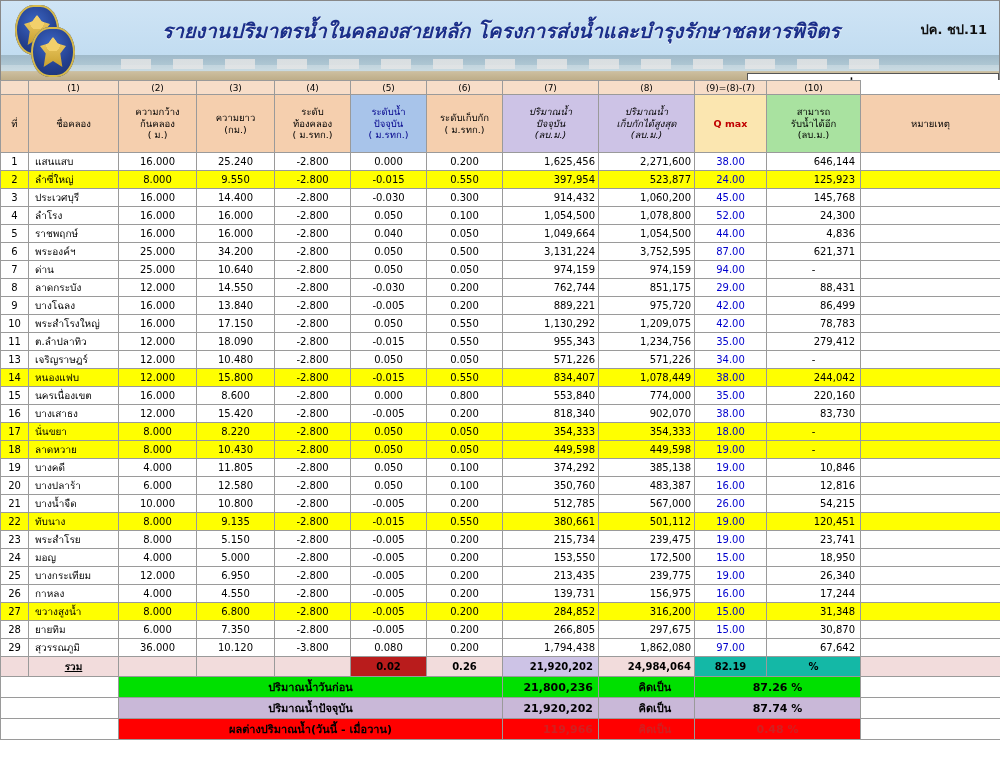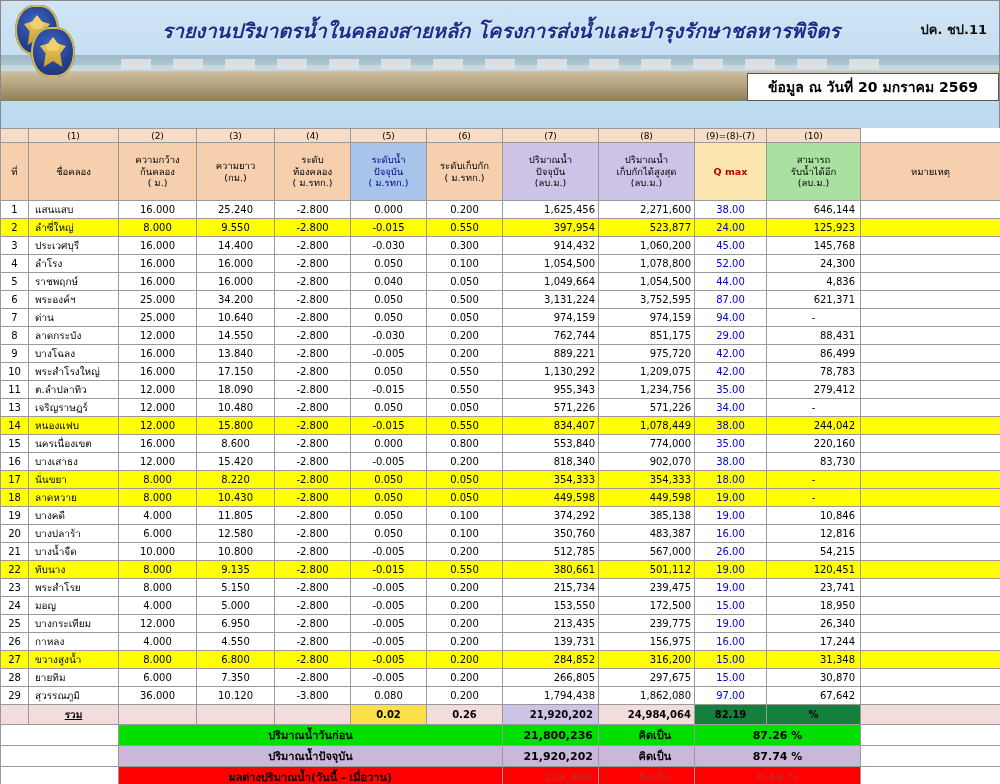--- a/index.html
+++ b/index.html
@@ -8,21 +8,21 @@
     width:1000px; height:784px;
     font-family:"DejaVu Sans", sans-serif;
     background:#ffffff;
     overflow:hidden;
   }
   #sheet { width:1000px; height:784px; position:relative; }
 
   
   .banner {
     position:relative;
-    height:128px;
+    height:80px;
     background:linear-gradient(#cfe4f5,#bcd9ef);
     border:1px solid #888;
     border-bottom:none;
     overflow:hidden;
     padding-left:28px;
   }
   .banner .photo {
     position:absolute; left:0; top:54px; width:1000px; height:46px;
     background:
       linear-gradient(to bottom, #9fb9c9 0%, #b8cfd9 35%, #cdbfa0 36%, #b9a882 60%, #8e7f5e 100%);
@@ -84,44 +84,44 @@
     overflow:hidden;
   }
   .colnum td {
     text-align:center; font-size:9px; background:#f7ddc8; height:14px;
   }
   .hdr th {
     background:#f5cfae; text-align:center; font-size:9.5px; line-height:1.25;
     height:58px; font-weight:normal;
   }
   .hdr th.blue  { background:#a8c4ea; color:#00008b;margin-top:48px; }
-  .hdr th.viol  { background:#cdc3e6; }
+  .hdr th.viol  { background:#cdc3e6;font-style:italic; }
   .hdr th.qmax  { background:#fbe6b0; color:#c00000; font-weight:bold; }
   .hdr th.green { background:#a9e2a0; }
   .hdr th.no    { background:#f5cfae; }
 
   td.c { text-align:center; }
   td.r { text-align:right; padding-right:5px; }
 
   tr.row td { height:16.2px; }
   tr.hl td { background:#ffff00; }
   tr.row td.name { text-align:left; padding-left:6px; }
   tr.row td.lvl  { color:#000; }
   tr.row td.qmax { color:#0000cd; text-align:center; }
   tr.row td.cap  { text-align:right; padding-right:5px; }
   tr.row td.note { }
   tr.row td.dash { text-align:center; }
 
   
   tr.total td { height:20px; font-weight:bold; }
   tr.total td.lbl   { text-align:center; text-decoration:underline; background:#f2dcdc; }
-  tr.total td.blue  { background:#fde047; text-align:center; }
+  tr.total td.blue  { background:#b91c1c; text-align:center; }
   tr.total td.pink  { background:#f2dcdc; text-align:center; }
   tr.total td.viol  { background:#cdc3e6; text-align:right; padding-right:5px; }
-  tr.total td.green { background:#15803d; text-align:center;margin-left:36px; }
+  tr.total td.green { background:#14b8a6; text-align:center;margin-left:36px; }
   tr.total td.plain { background:#f2dcdc; }
 
   
   tr.sum td { height:21px; font-weight:bold; font-size:11px; }
   tr.sum td.label { text-align:center; color:#000; }
   tr.sum td.val   { text-align:right; padding-right:5px; }
   tr.sum td.mid   { text-align:center;padding-left:20px; }
   tr.sum td.pct   { text-align:center; }
   tr.sum.g1 td.label,
   tr.sum.g1 td.val,

